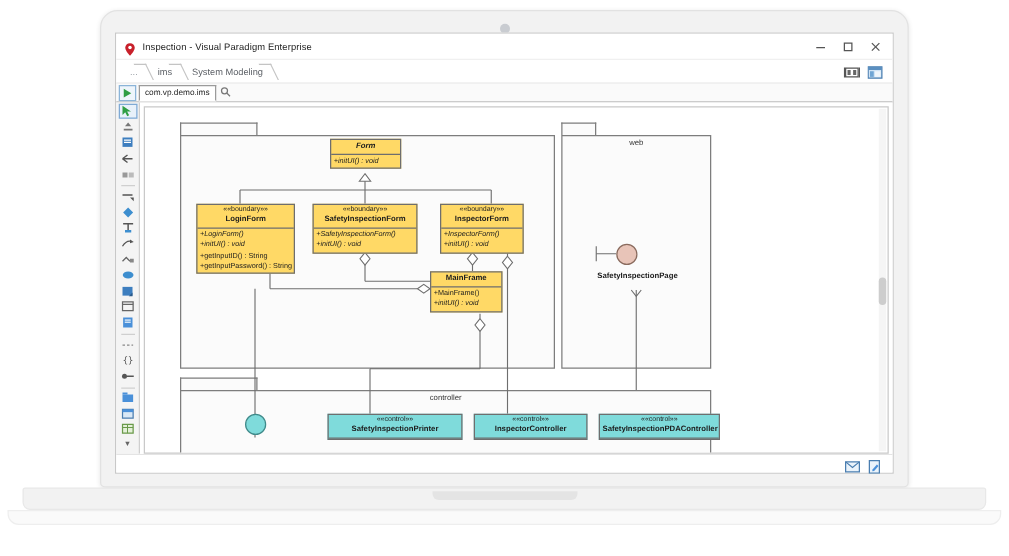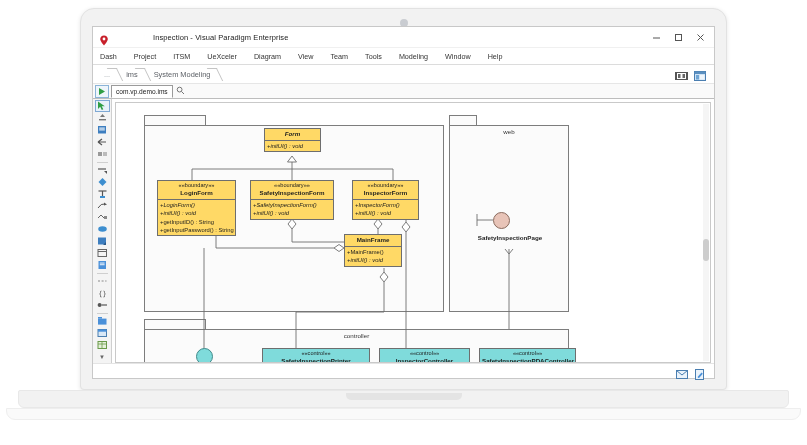--- a/index.html
+++ b/index.html
@@ -61,21 +61,20 @@
     border: 1px solid #c8c8c8;
     display: flex; flex-direction: column;
   }
 
   .titlebar {
     height: 21px; flex: 0 0 21px;
     display: flex; align-items: center;
     padding: 0 4px 0 6px;
     background: #ffffff;
     border-bottom: 1px solid #f0f0f0;
-    gap: 39px;
   }
   .vp-logo { width: 10px; height: 11px; margin-right: 5px; flex:0 0 auto; }
   .title-text {
     font-size: 7.5px; color: #222; white-space: nowrap;
     letter-spacing: .1px;
   }
   .win-ctrls { margin-left: auto; display:flex; align-items:center; gap: 2px; }
   .win-btn {
     width: 20px; height: 17px;
     display:flex; align-items:center; justify-content:center;
@@ -277,33 +276,20 @@
         </div>
         <div class="win-btn">
           <svg width="9" height="9" viewBox="0 0 9 9">
               <line x1="1.5" y1="1.5" x2="7.5" y2="7.5" stroke="#555" stroke-width="1"></line>
               <line x1="7.5" y1="1.5" x2="1.5" y2="7.5" stroke="#555" stroke-width="1"></line>
             </svg>
         </div>
       </div>
     </div>
 
-    <div class="menubar">
-      <span class="menu-item">Dash</span>
-      <span class="menu-item">Project</span>
-      <span class="menu-item">ITSM</span>
-      <span class="menu-item">UeXceler</span>
-      <span class="menu-item">Diagram</span>
-      <span class="menu-item">View</span>
-      <span class="menu-item">Team</span>
-      <span class="menu-item">Tools</span>
-      <span class="menu-item">Modeling</span>
-      <span class="menu-item">Window</span>
-      <span class="menu-item">Help</span>
-    </div>
 
     <div class="breadcrumb-bar">
       <span class="crumb first">...</span>
       <span class="crumb">ims</span>
       <span class="crumb">System Modeling</span>
       <span class="crumb-right">
         <span class="tb-ico">
           <svg width="13" height="12" viewBox="0 0 13 12">
             <rect x="1.5" y="2.5" width="10" height="7" fill="none" stroke="#555" stroke-width="1"></rect>
             <rect x="3" y="4" width="2.5" height="4" fill="#666"></rect>

